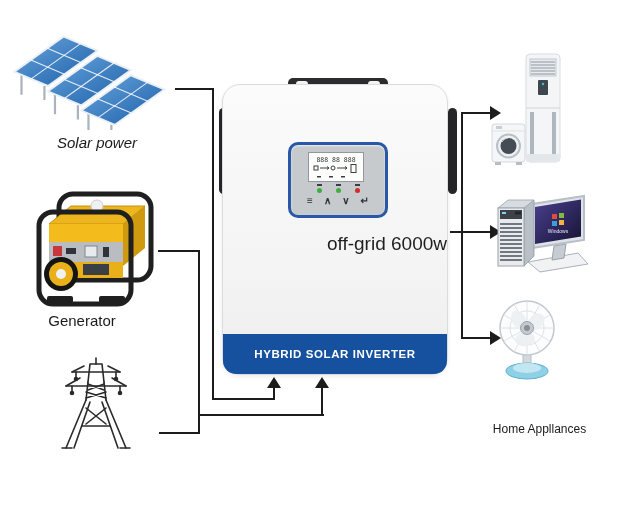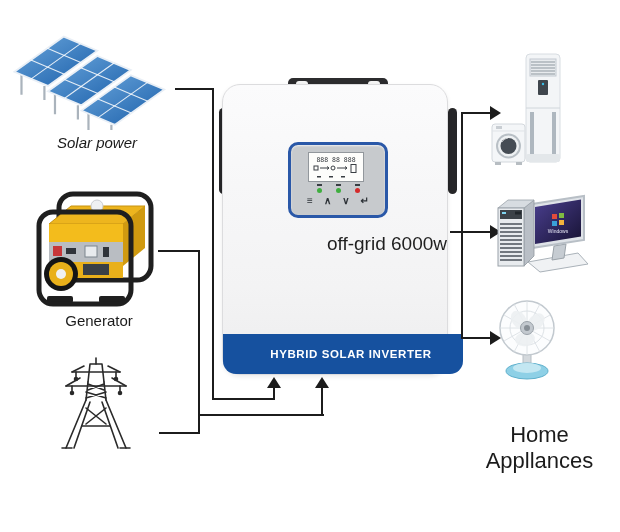--- a/index.html
+++ b/index.html
@@ -27,21 +27,21 @@
        border:1px solid #92979c;}
   .ledrow{position:absolute;left:0;top:39px;width:100%;display:flex;justify-content:center;gap:14px;}
   .ledcell{display:flex;flex-direction:column;align-items:center;gap:2px;}
   .ledmark{width:5px;height:2px;background:#3a3f44;}
   .led{width:5px;height:5px;border-radius:50%;}
   .btnrow{position:absolute;left:0;top:50px;width:100%;display:flex;justify-content:center;gap:11px;}
   .btn{font-size:10px;font-weight:bold;color:#2e3338;line-height:12px;}
   .model{position:absolute;left:0;top:148px;width:100%;text-align:right;
          font-size:19px;color:#1f1f1f;}
   .band{position:absolute;left:0;bottom:0;width:100%;height:40px;background:var(--banner);
-        border-radius:0 0 13px 13px;display:flex;align-items:center;justify-content:center;padding-left:16px;}
+        border-radius:0 0 13px 13px;display:flex;align-items:center;justify-content:center;}
   .band span{color:#ffffff;font-size:11.5px;font-weight:bold;letter-spacing:.6px;}
 </style>
 </head>
 <body>
 
 <div class="stage">
 
   <svg class="abs" style="left:8px;top:26px;" width="168" height="104" viewBox="0 0 180 118">
     <defs>
       <linearGradient id="pv" x1="0" y1="0" x2="1" y2="1">
@@ -87,21 +87,21 @@
       <rect x="16" y="72" width="74" height="16" fill="#e9b01a"></rect>
       <rect x="50" y="74" width="26" height="11" fill="#3a4046"></rect>
       <circle cx="28" cy="84" r="17" fill="#151515"></circle>
       <circle cx="28" cy="84" r="12" fill="#e9b01a"></circle>
       <circle cx="28" cy="84" r="5" fill="#f0f1f2"></circle>
       <rect x="14" y="106" width="26" height="7" rx="2" fill="#1f1f1f"></rect>
       <rect x="66" y="106" width="26" height="7" rx="2" fill="#1f1f1f"></rect>
       <rect x="6" y="22" width="92" height="92" rx="14" fill="none" stroke="#1f1f1f" stroke-width="5"></rect>
     </g>
   </svg>
-  <div class="label" style="left:29px;top:312px;width:140px;">Generator</div>
+  <div class="label" style="left:12px;top:312px;width:140px;">Generator</div>
 
   <svg class="abs" style="left:52px;top:356px;" width="88" height="100" viewBox="0 0 88 100">
     <g stroke="#2a2a2a" stroke-width="1.6" fill="none" stroke-linecap="round">
       <path d="M44,2 L44,8"></path>
       <path d="M38,8 L50,8 M38,8 L36,26 M50,8 L52,26"></path>
       <path d="M20,16 L68,16"></path>
       <path d="M24,16 L24,21 M64,16 L64,21"></path>
       <circle cx="24" cy="23" r="1.5" fill="#2a2a2a"></circle>
         <circle cx="64" cy="23" r="1.5" fill="#2a2a2a"></circle>
       <path d="M20,16 L32,10 M68,16 L56,10"></path>
@@ -258,15 +258,15 @@
       </g>
       <circle cx="29" cy="30" r="17" fill="none" stroke="#dde2e6"></circle>
       <ellipse cx="21" cy="22" rx="7" ry="10" fill="#eceff2" opacity=".9" transform="rotate(-35 21 22)"></ellipse>
       <ellipse cx="38" cy="24" rx="7" ry="10" fill="#eceff2" opacity=".9" transform="rotate(45 38 24)"></ellipse>
       <ellipse cx="27" cy="41" rx="7" ry="10" fill="#eceff2" opacity=".9" transform="rotate(80 27 41)"></ellipse>
       <circle cx="29" cy="30" r="6.5" fill="#c3c9cf" stroke="#9aa2a9"></circle>
       <circle cx="29" cy="30" r="3" fill="#878f96"></circle>
     </g>
   </svg>
 
-  <div class="label" style="left:462px;top:422px;width:155px;font-size:22px;">Home Appllances</div>
+  <div class="label" style="left:462px;top:422px;width:155px;font-size:12px;">Home Appllances</div>
 
 </div>
 
 </body></html>

